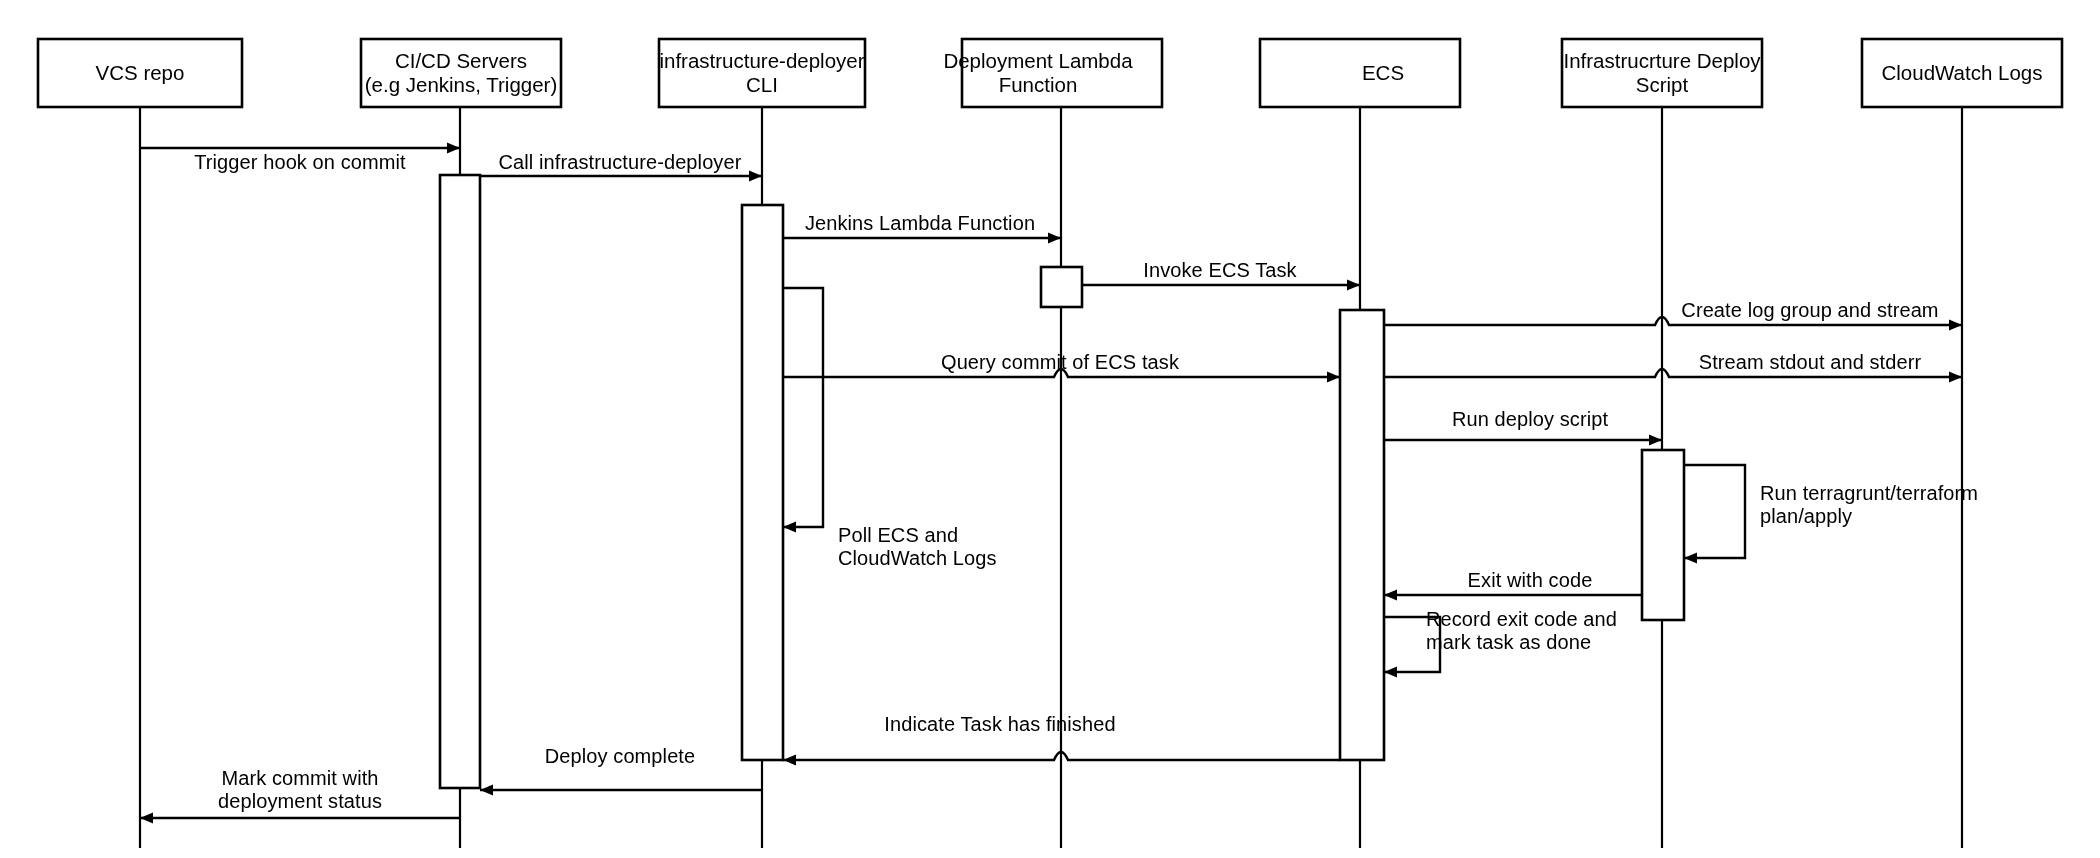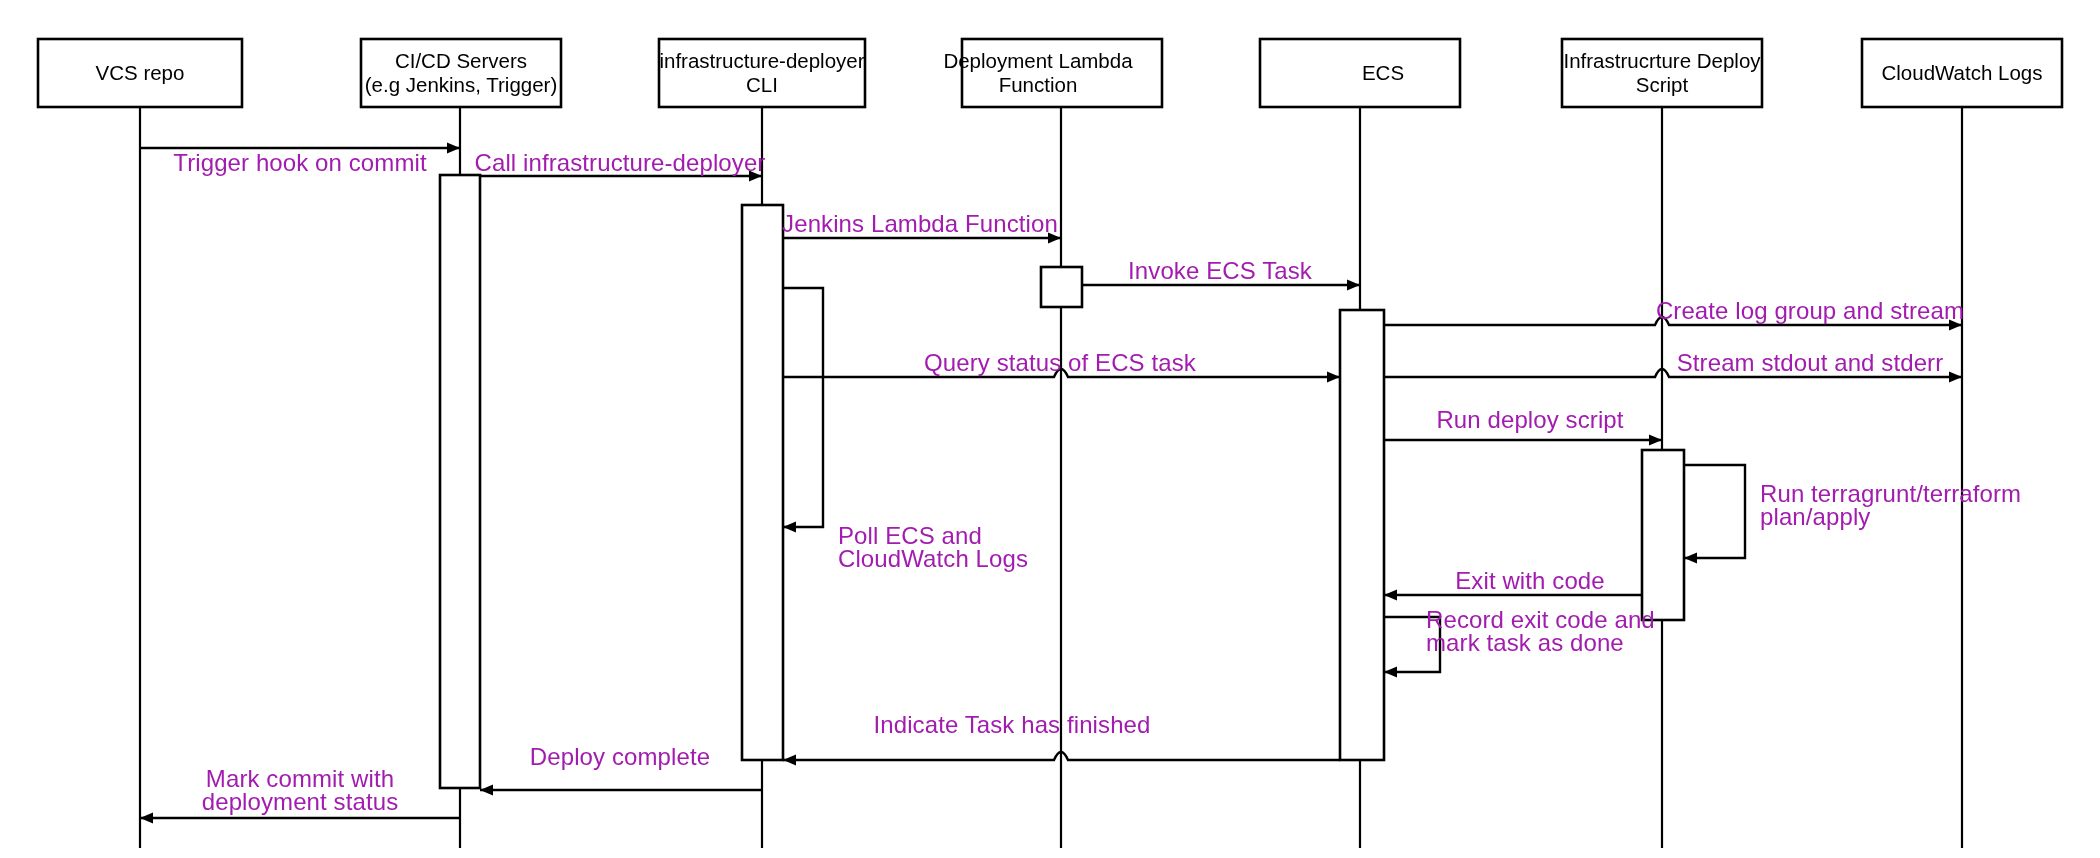--- a/index.html
+++ b/index.html
@@ -17,23 +17,23 @@
     overflow:hidden;
   }
   #svg-layer{
     position:absolute;
     left:0; top:0;
     width:2100px;
     height:858px;
   }
   .lbl{
     position:absolute;
-    font-size:24px;
+    font-size:20px;
     line-height:23px;
-    color:#a21caf;
+    color:#000000;
     white-space:pre;
     letter-spacing:0.1px;
   }
   .lbl.ctr{ text-align:center; }
   .lbl.lft{ text-align:left; }
   .part-label{
     position:absolute;
     font-size:20.5px;
     line-height:24px;
     text-align:center;
@@ -114,25 +114,25 @@
 Function</div></div>
       <div class="part-label" style="left: 1260px; top: 39px; width: 200px; height: 68px; padding-left: 23px;"><div style="white-space: pre; text-align: center;">ECS</div></div>
       <div class="part-label" style="left: 1562px; top: 39px; width: 200px; height: 68px;"><div style="white-space: pre; text-align: center;">Infrastrucrture Deploy
 Script</div></div>
       <div class="part-label" style="left: 1862px; top: 39px; width: 200px; height: 68px;"><div style="white-space: pre; text-align: center;">CloudWatch Logs</div></div>
       <div class="lbl ctr" style="left: 40px; top: 151px; width: 520px;">Trigger hook on commit</div>
       <div class="lbl ctr" style="left: 360px; top: 151px; width: 520px;">Call infrastructure-deployer</div>
       <div class="lbl ctr" style="left: 660px; top: 212px; width: 520px;">Jenkins Lambda Function</div>
       <div class="lbl ctr" style="left: 960px; top: 259px; width: 520px;">Invoke ECS Task</div>
       <div class="lbl ctr" style="left: 1550px; top: 299px; width: 520px;">Create log group and stream</div>
-      <div class="lbl ctr" style="left: 800px; top: 351px; width: 520px;">Query status of ECS task</div>
+      <div class="lbl ctr" style="left: 800px; top: 351px; width: 520px;">Query commit of ECS task</div>
       <div class="lbl ctr" style="left: 1550px; top: 351px; width: 520px;">Stream stdout and stderr</div>
       <div class="lbl ctr" style="left: 1270px; top: 408px; width: 520px;">Run deploy script</div>
       <div class="lbl ctr" style="left: 1270px; top: 569px; width: 520px;">Exit with code</div>
-      <div class="lbl ctr" style="left: 740px; top: 713px; width: 520px; margin-left: 12px;">Indicate Task has finished</div>
+      <div class="lbl ctr" style="left: 740px; top: 713px; width: 520px;">Indicate Task has finished</div>
       <div class="lbl ctr" style="left: 360px; top: 745px; width: 520px;">Deploy complete</div>
       <div class="lbl ctr" style="left: 40px; top: 767px; width: 520px;">Mark commit with
 deployment status</div>
       <div class="lbl lft" style="left: 838px; top: 524px; width: 320px;">Poll ECS and
 CloudWatch Logs</div>
       <div class="lbl lft" style="left: 1760px; top: 482px; width: 320px;">Run terragrunt/terraform
 plan/apply</div>
       <div class="lbl lft" style="left: 1426px; top: 608px; width: 320px;">Record exit code and
 mark task as done</div>
     </div>

